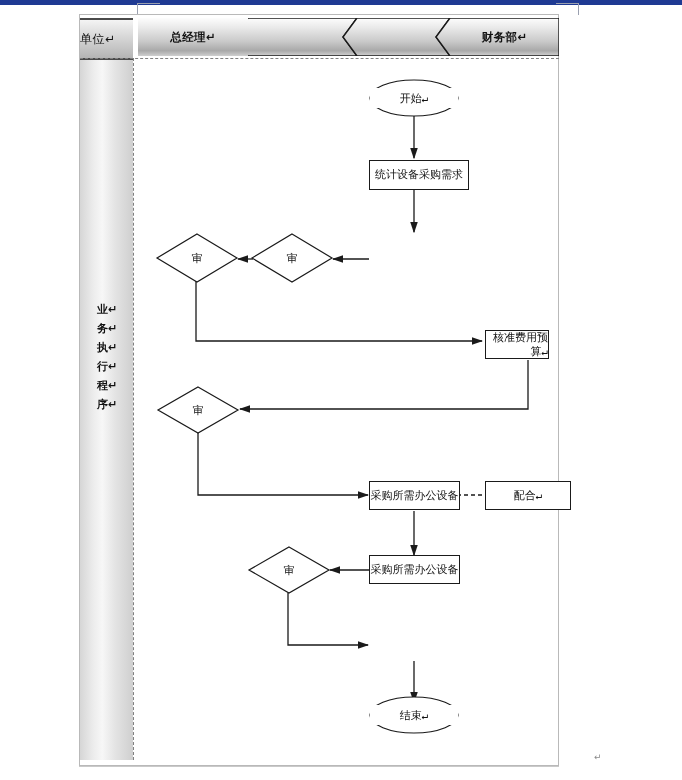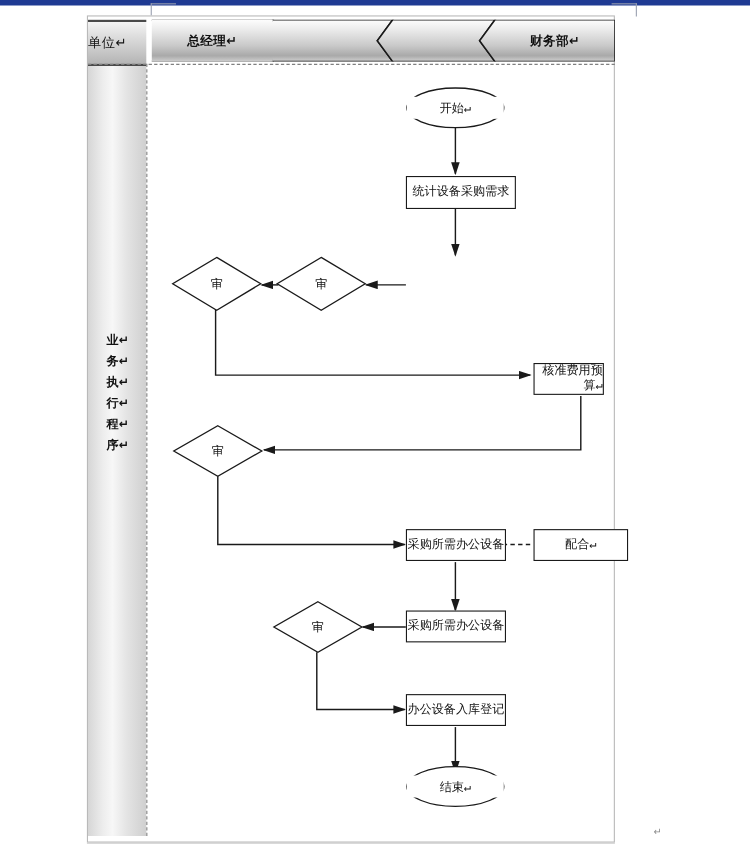--- a/index.html
+++ b/index.html
@@ -170,21 +170,18 @@
   </div>
 
   <div class="node proc" style="left:369px;top:555px;width:91px;height:29px;">
     <span class="txt">采购所需办公设备</span>
   </div>
 
   <div class="node dia" style="left:269px;top:560px;width:40px;height:20px;">
     <span class="txt">审</span>
   </div>
 
-  <div class="node proc" style="left:369px;top:631px;width:91px;height:29px;">
-    <span class="txt">办公设备入库登记</span>
-  </div>
 
   <div class="node term" style="left:370px;top:705px;width:88px;height:20px;">
     <span class="txt">结束↵</span>
   </div>
 
 </div>
 
 </body></html>

